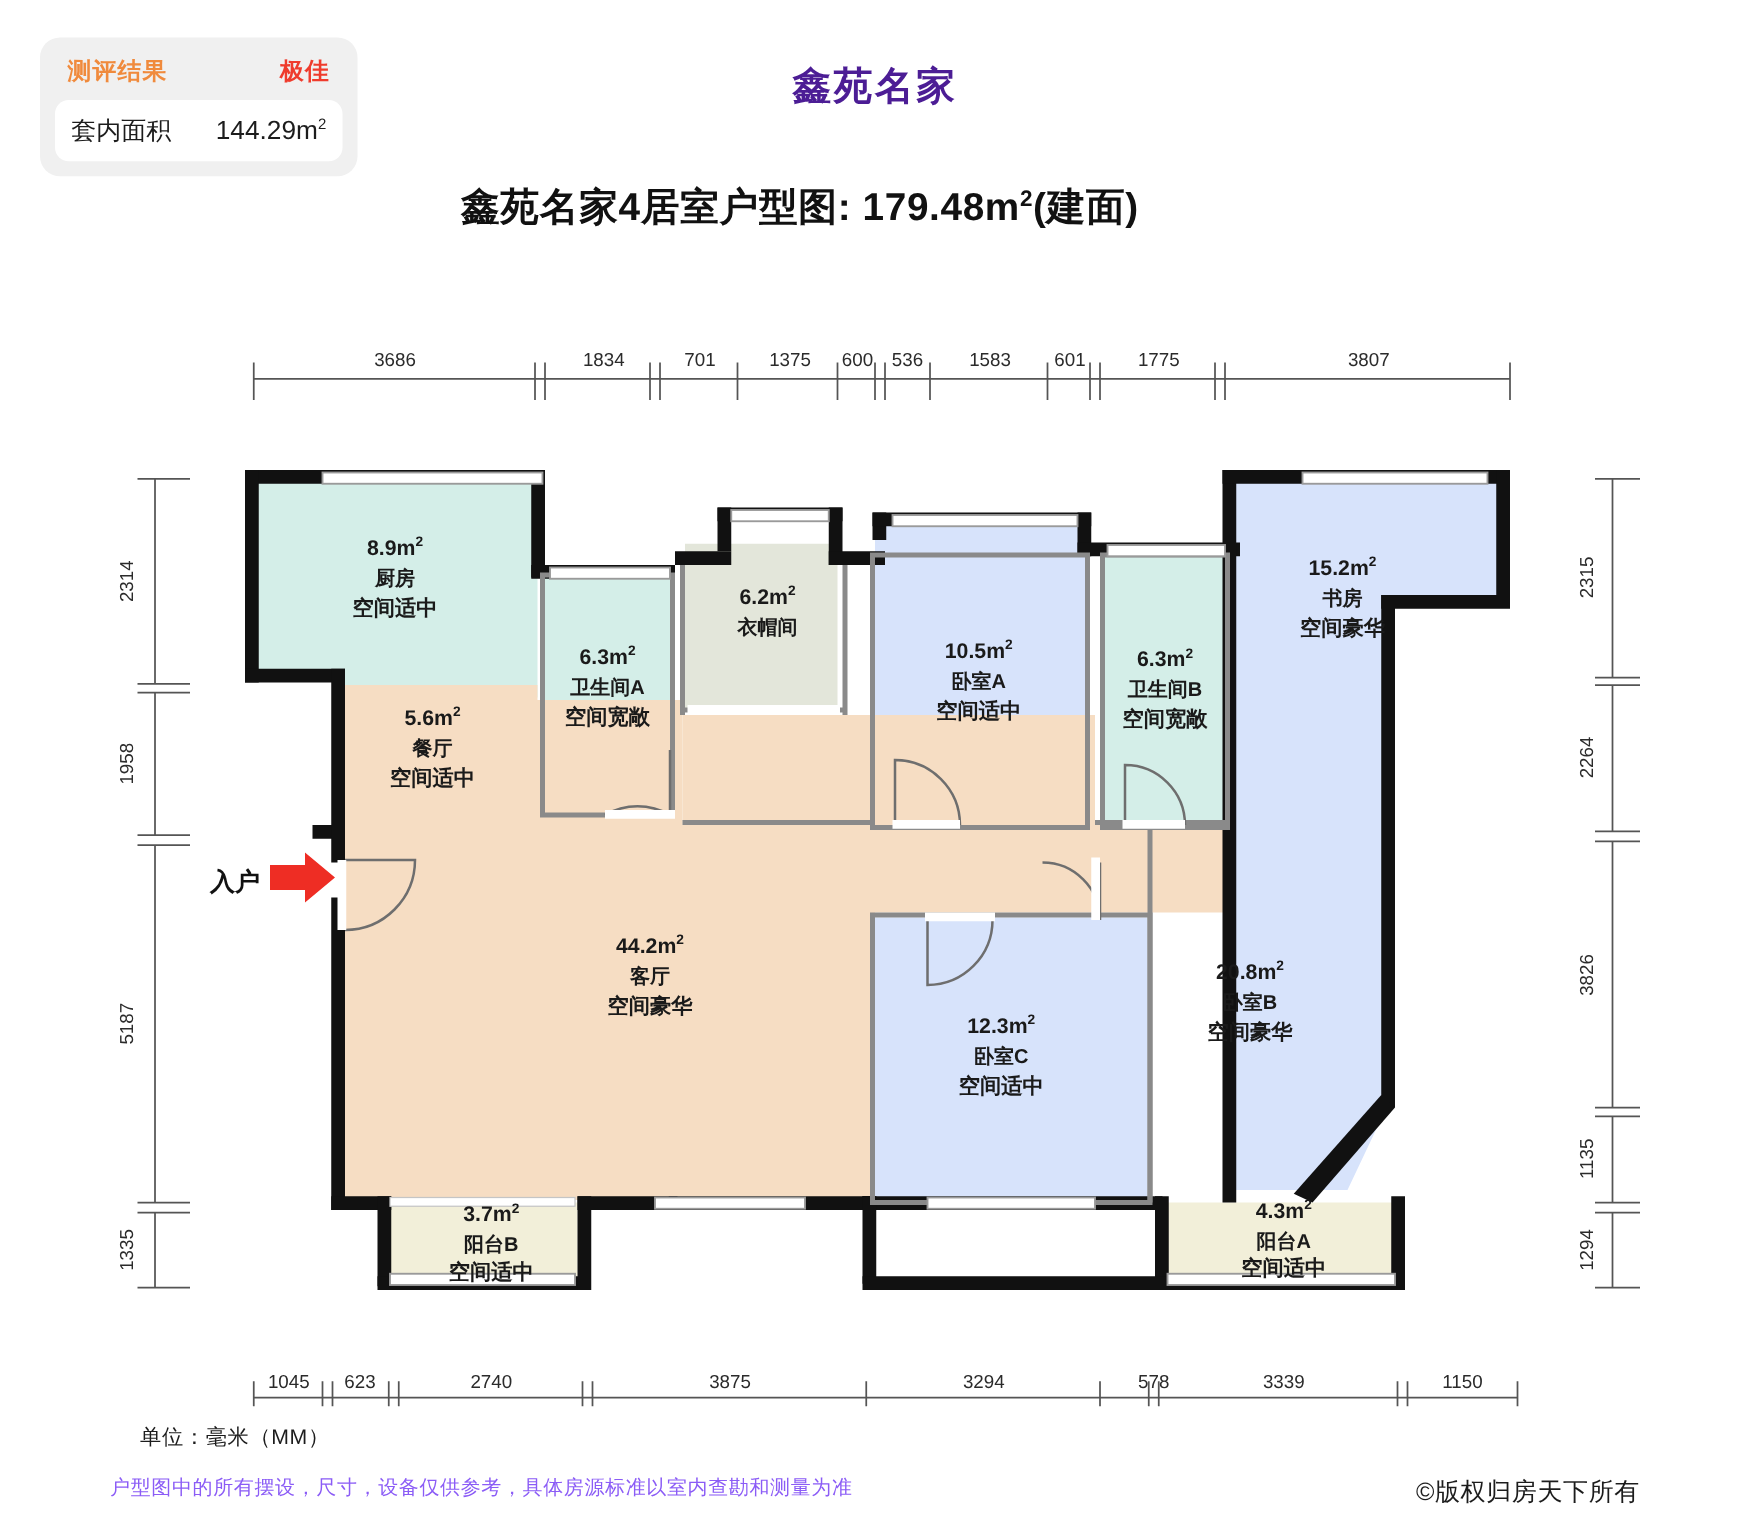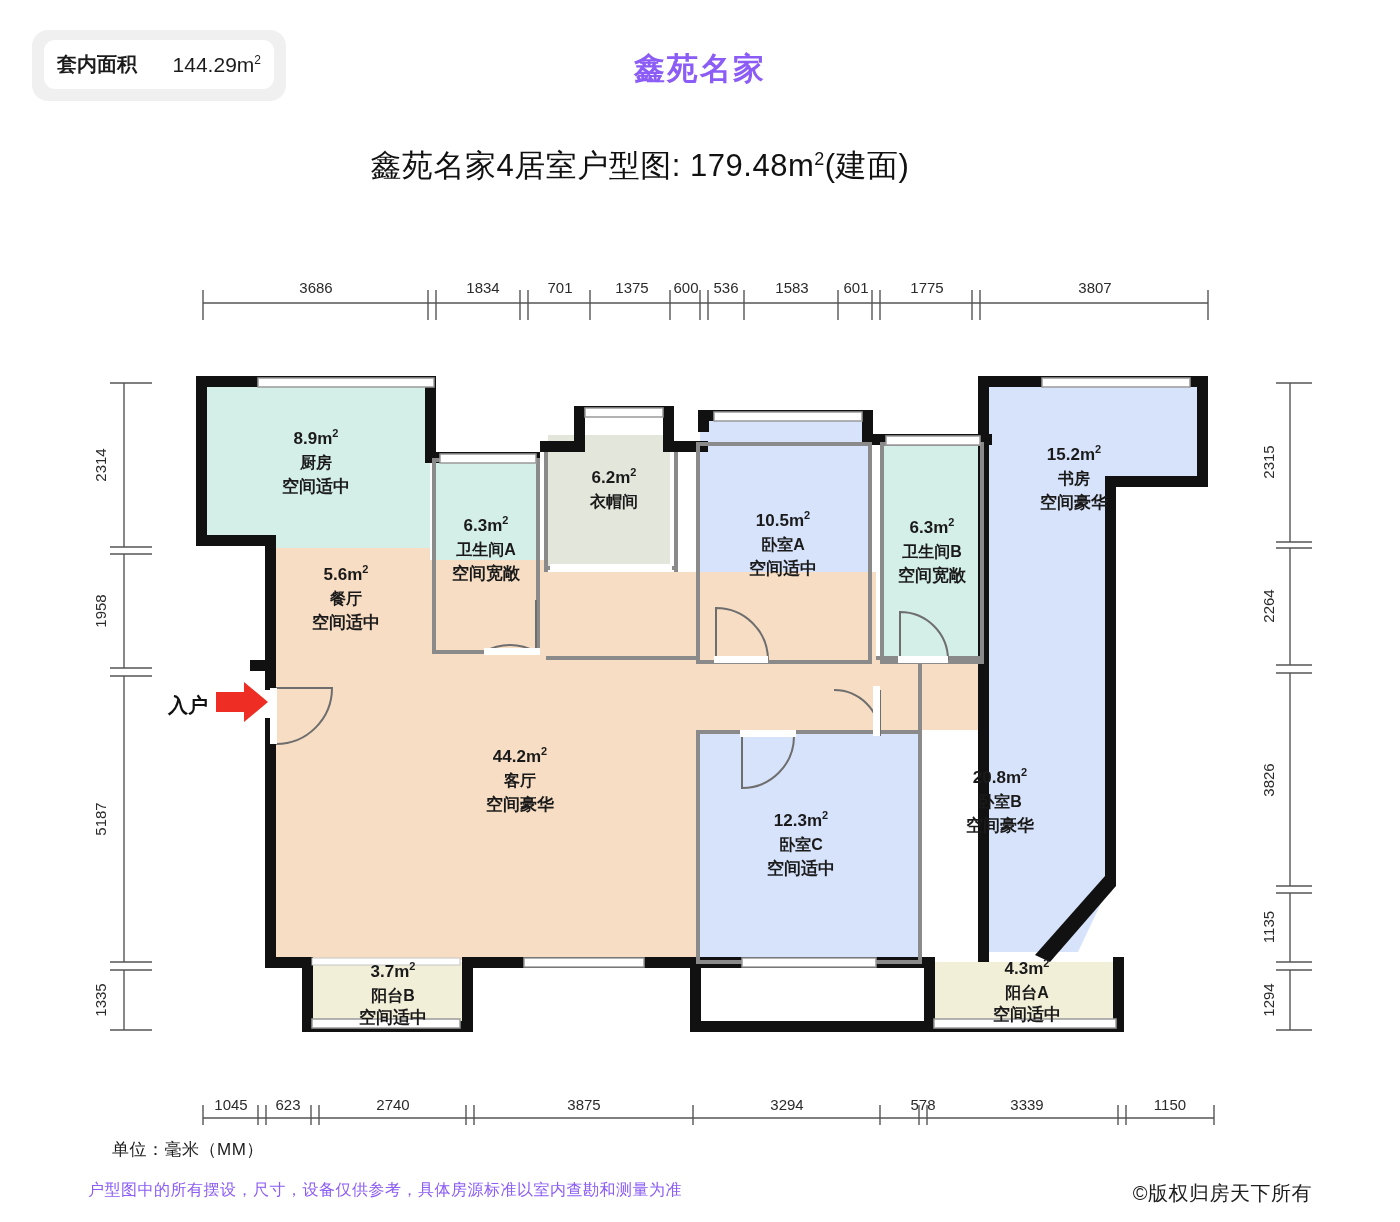--- a/index.html
+++ b/index.html
@@ -16,32 +16,32 @@
     box-sizing:border-box;
   }
   .eval-head{display:flex;justify-content:space-between;align-items:center;padding:4px 10px 10px 10px;}
   .eval-head .lbl{color:#f08a3c;font-size:19px;font-weight:600;letter-spacing:1px;}
   .eval-head .val{color:#ef3b2c;font-size:19px;font-weight:700;letter-spacing:1px;}
   .eval-row{
     background:#fff;border-radius:11px;height:49px;display:flex;align-items:center;
     justify-content:space-between;padding:0 13px;margin-bottom:9px;box-sizing:border-box;
   }
   .eval-row:last-child{margin-bottom:0;}
-  .eval-row .k{font-size:20px;font-weight:700;color:#1c1c1c;}
+  .eval-row .k{font-size:20px;font-weight:400;color:#1c1c1c;}
   .eval-row .v{font-size:21px;font-weight:400;color:#1c1c1c;}
   .eval-row .v sup{font-size:12px;vertical-align:super;}
 
   
   .title-main{
     position:absolute;left:0;top:48px;width:1400px;text-align:center;
-    font-size:31px;font-weight:700;letter-spacing:2px;color:#8b5cf6;
+    font-size:31px;font-weight:700;letter-spacing:2px;color:#4c1d95;
   }
   .title-sub{
     position:absolute;left:0;top:145px;width:1280px;text-align:center;
-    font-size:31px;font-weight:400;letter-spacing:0.5px;color:#111;
+    font-size:31px;font-weight:700;letter-spacing:0.5px;color:#111;
   }
   .title-sub sup{font-size:18px;vertical-align:super;}
 
   
   #plan{position:absolute;left:0;top:0;width:1400px;height:1222px;}
   .dim-text{
     font-family:"Liberation Sans","DejaVu Sans",sans-serif;
     font-size:15px;fill:#2b2b2b;
   }
   .room-label{
@@ -55,20 +55,24 @@
 
   
   .foot-unit{position:absolute;left:88px;top:1138px;font-size:17px;color:#1c1c1c;letter-spacing:0.5px;margin-left:24px;}
   .foot-note{position:absolute;left:88px;top:1180px;font-size:16px;color:#8b5cf6;letter-spacing:0.5px;}
   .foot-copy{position:absolute;right:88px;top:1180px;font-size:20px;color:#1c1c1c;letter-spacing:0.5px;}
 </style>
 </head>
 <body>
 
 <div class="eval-card">
+  <div class="eval-head">
+    <span class="lbl">测评结果</span>
+    <span class="val">极佳</span>
+  </div>
   <div class="eval-row">
     <span class="k">套内面积</span>
     <span class="v"><span>144.29m</span><sup>2</sup></span>
   </div>
 </div>
 
 <div class="title-main">鑫苑名家</div>
 <div class="title-sub">
   <span>鑫苑名家4居室户型图: 179.48m</span><sup>2</sup><span>(建面)</span>
 </div>

